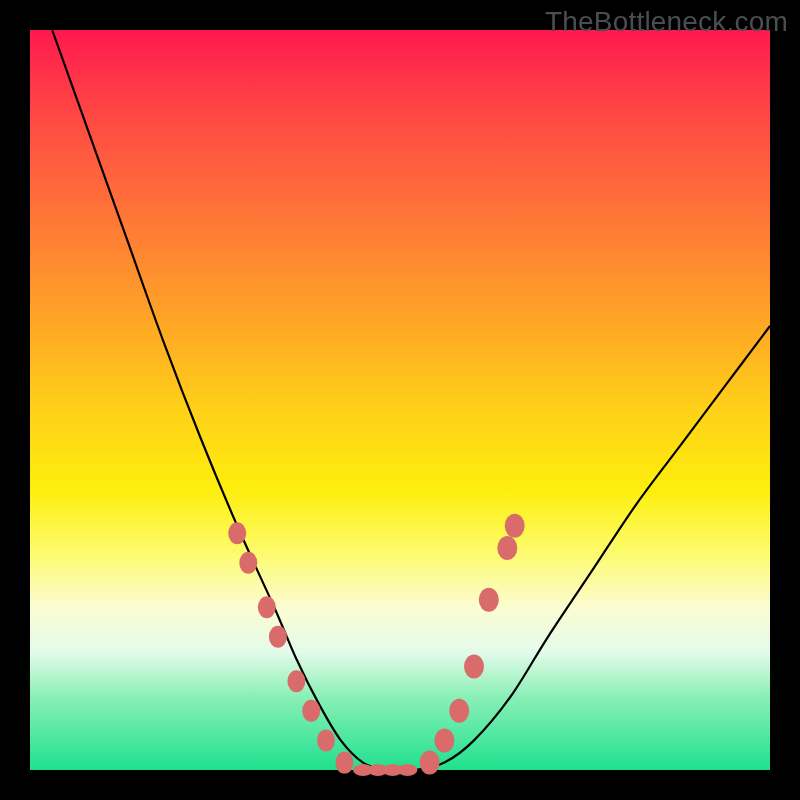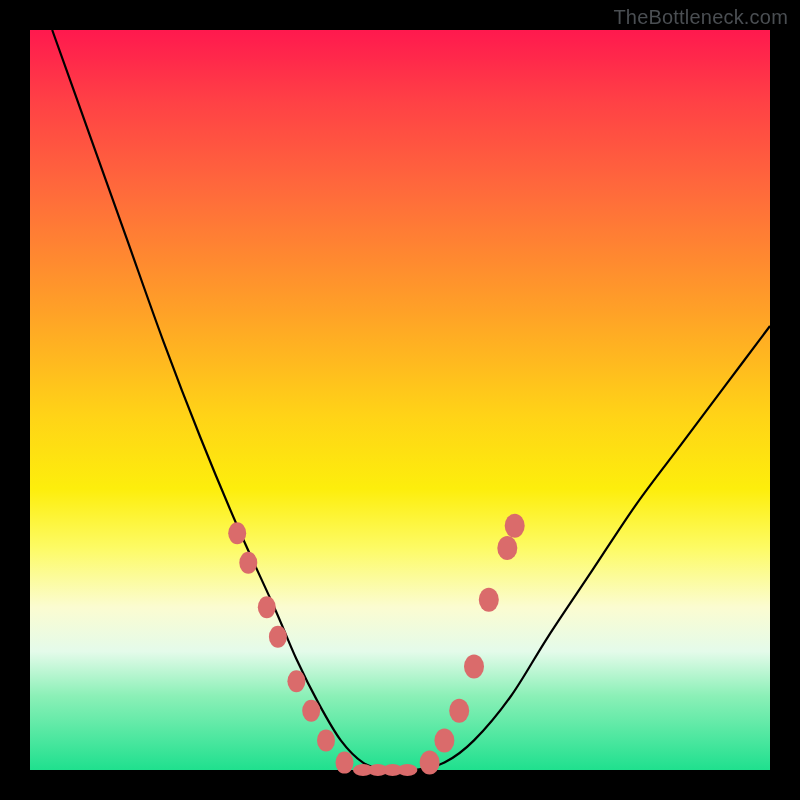--- a/index.html
+++ b/index.html
@@ -26,21 +26,21 @@
       #fbfcd1 78%,
       #e4fbea 84%,
       #8bf0b7 90%,
       #1fe08e 100%
     );
   }
   .watermark {
     position: absolute;
     top: 6px; right: 12px;
     font-family: Arial, sans-serif;
-    font-size: 20px;
+    font-size: 28px;
     font-weight: 400;
     color: #4a4e52;
     letter-spacing: 0.2px;
   }
   svg.curve {
     position: absolute;
     left: 0; top: 0;
     width: 740px; height: 740px;
     overflow: visible;
   }

